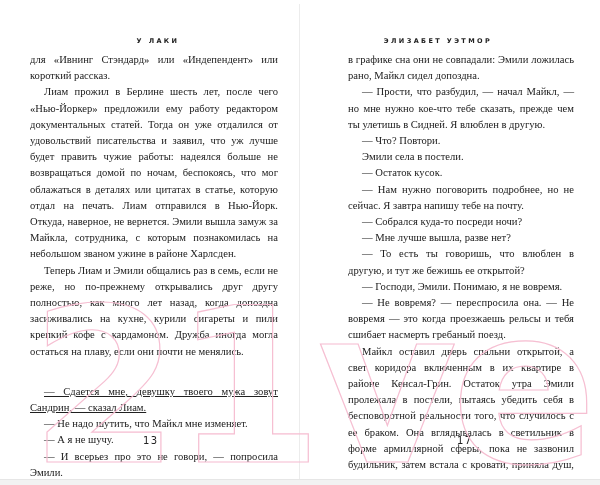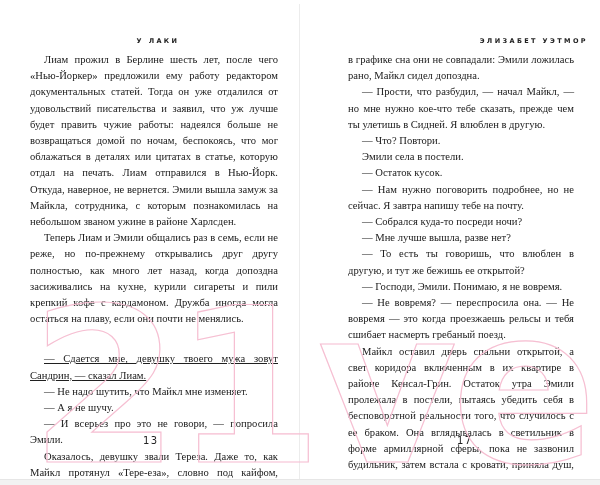--- a/index.html
+++ b/index.html
@@ -15,21 +15,21 @@
   .page.left { left: 0; width: 300px; }
   .page.right { left: 300px; width: 300px; }
   .gutter { position: absolute; left: 299px; top: 0; width: 1px; height: 480px; background: #ececec; }
   .bottom-edge { position: absolute; left: 0; top: 479px; width: 600px; height: 6px; background: #f2f2f2; border-top: 1px solid #e6e6e6; }
   .running-head {
     position: absolute; top: 33px; left: 0; width: 100%;
     text-align: center; font-family: "DejaVu Sans", sans-serif;
     font-size: 6.5px; font-weight: bold; letter-spacing: 2.4px; color: #222;
   }
   .page.left .running-head { left: 8px; width: 300px; }
-  .page.right .running-head { left: -12px; width: 300px; text-align: right; }
+  .page.right .running-head { left: -12px; width: 300px; }
   .body-text {
     position: absolute; top: 48px;
     font-size: 10.6px; line-height: 16.2px;
     text-align: justify; color: #202020;
   }
   .page.left .body-text { left: 30px; width: 248px; }
   .page.right .body-text { left: 48px; width: 226px; }
   .body-text p { margin: 0; text-indent: 14px; }
   .body-text p.noindent { text-indent: 0; }
   .body-text p.gap { margin-top: 24px; text-decoration: underline; }
@@ -48,20 +48,21 @@
     fill: none; stroke: #f6bfd2; stroke-width: 1.2; letter-spacing: -6px;
   }
 </style>
 </head>
 <body>
 
 <div class="spread">
   <div class="page left">
     <div class="running-head">У ЛАКИ</div>
     <div class="body-text" id="left-body">
+        <p class="noindent">для «Ивнинг Стэндард» или «Индепендент» или короткий рассказ.</p>
         <p>Лиам прожил в Берлине шесть лет, после чего «Нью-Йоркер» предложили ему работу редактором документальных статей. Тогда он уже отдалился от удовольствий писательства и заявил, что уж лучше будет править чужие работы: надеялся больше не возвращаться домой по ночам, беспокоясь, что мог облажаться в деталях или цитатах в статье, которую отдал на печать. Лиам отправился в Нью-Йорк. Откуда, наверное, не вернется. Эмили вышла замуж за Майкла, сотрудника, с которым познакомилась на небольшом званом ужине в районе Харлсден.</p>
         <p>Теперь Лиам и Эмили общались раз в семь, если не реже, но по-прежнему открывались друг другу полностью, как много лет назад, когда допоздна засиживались на кухне, курили сигареты и пили крепкий кофе с кардамоном. Дружба иногда могла остаться на плаву, если они почти не менялись.</p>
         <p class="gap">— Сдается мне, девушку твоего мужа зовут Сандрин, — сказал Лиам.</p>
         <p>— Не надо шутить, что Майкл мне изменяет.</p>
         <p>— А я не шучу.</p>
         <p>— И всерьез про это не говори, — попросила Эмили.</p>
         <p>Оказалось, девушку звали Тереза. Даже то, как Майкл протянул «Тере-еза», словно под кайфом, совершенно ясно давало понять, что у них, любовничков, реальный союз. И посреди ночи перед вылетом Эмили из аэропорта Хитроу в Сидней Майкл решил рассказать ей, своей жене, с которой прожил семь лет, о романе с другой. В перчатках, с шарфом на шее, он разбудил Эмили в два часа ночи, возвышаясь над ней, словно монумент. Даже</p>
       </div>
     <div class="folio">13</div>
   </div>

